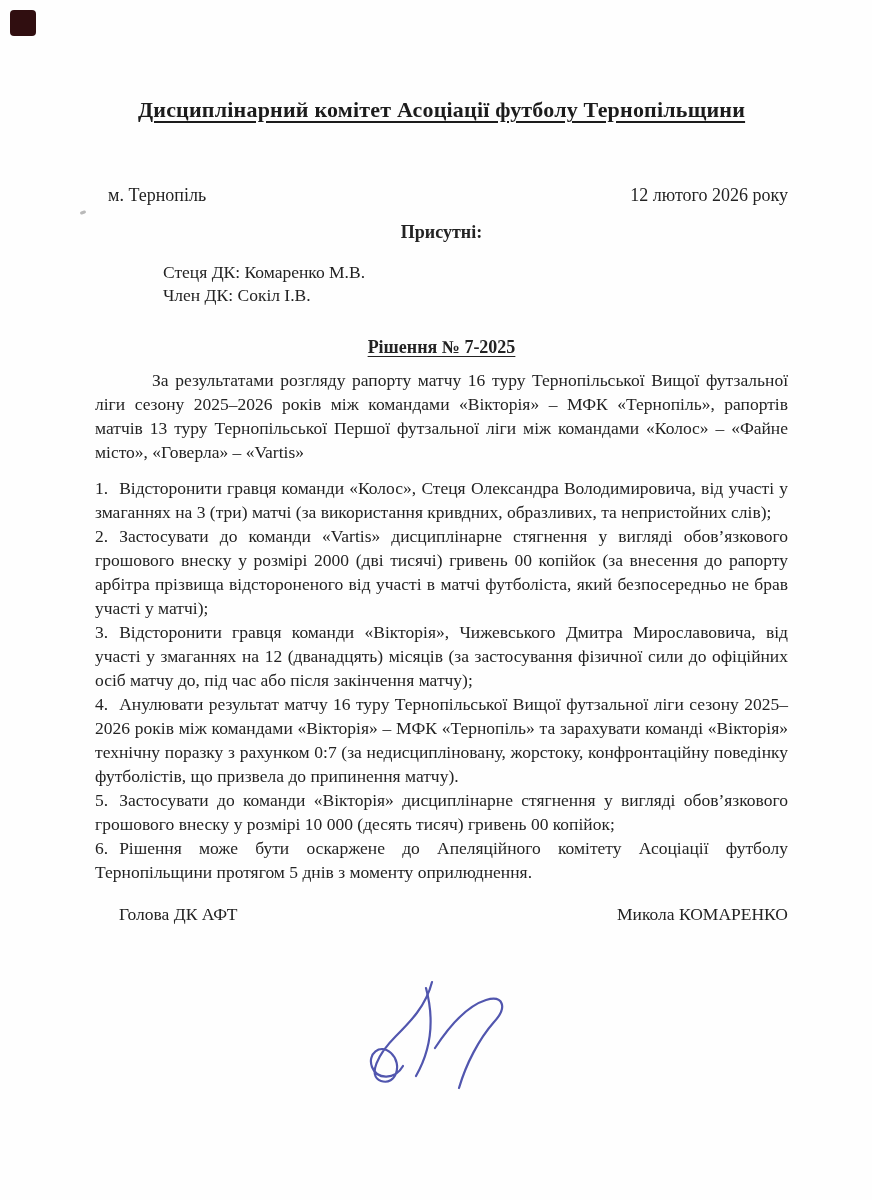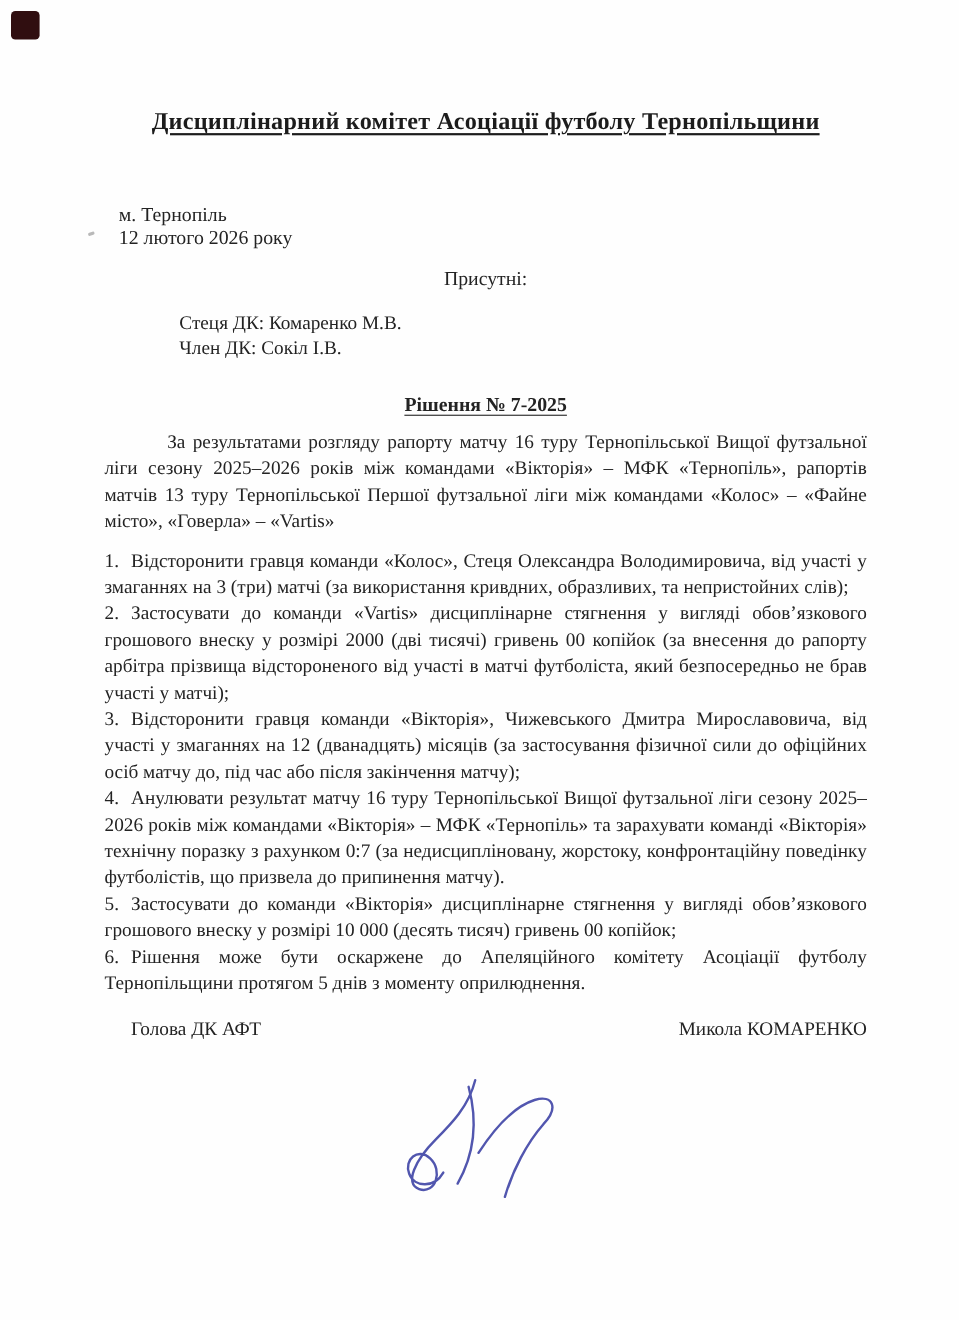--- a/index.html
+++ b/index.html
@@ -31,23 +31,22 @@
     letter-spacing:0.2px;
     color:#1c1c1c;
     text-decoration:underline;
     text-decoration-thickness:2px;
     text-underline-offset:4px;
   }
   .place-date-row {
     display:flex; justify-content:space-between; align-items:baseline;
     margin-top:62px; padding-left:13px;
     font-size:18px;
-    flex-direction:column;
   }
-  .present-heading { margin-top:16px; text-align:center; font-weight:normal; font-size:18px; }
+  .present-heading { margin-top:16px; text-align:center; font-weight:bold; font-size:18px; }
   .attendees { margin-top:18px; margin-left:68px; font-size:17.5px; line-height:23px; }
   .decision-heading {
     margin-top:30px; text-align:center; font-weight:bold; font-size:18px;
     text-decoration:underline; text-underline-offset:3px;
   }
   .para {
     margin:0; font-size:17.5px; line-height:24px;
     text-align:justify; text-indent:57px;
   }
   .para.first { margin-top:10px; }

